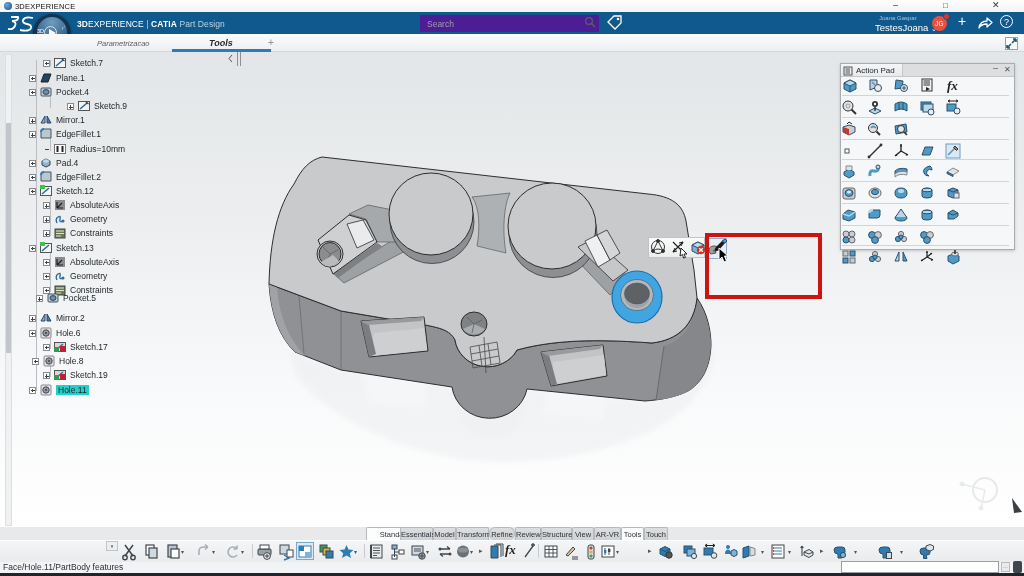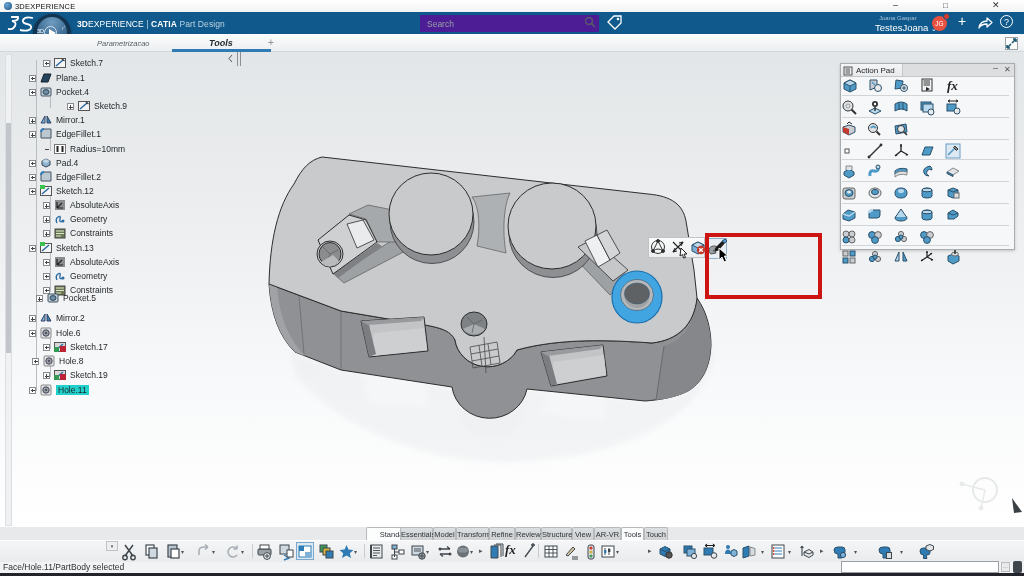--- a/index.html
+++ b/index.html
@@ -570,21 +570,21 @@
       <path d="M12.5 0 V 14 M15.5 0 V 14" stroke="#8a9096" stroke-width="1"></path>
       <path d="M7 3 L4 6.5 L7 10" stroke="#555" stroke-width="1" fill="none"></path>
     </svg>
   </div>
 
   <div id="bottabs">
     <div class="btab on" style="left:366px;width:58px;">Standard</div>
     <div class="btab" style="left:400px;width:33px;">Essentials</div>
     <div class="btab" style="left:433px;width:23px;">Model</div>
     <div class="btab" style="left:456px;width:33px;">Transform</div>
-    <div class="btab" style="left:489px;width:26px;">Refine</div>
+    <div class="btab" style="left:489px;width:26px;border-radius:6px;">Refine</div>
     <div class="btab" style="left:515px;width:26px;">Review</div>
     <div class="btab" style="left:541px;width:31px;">Structure</div>
     <div class="btab" style="left:572px;width:22px;">View</div>
     <div class="btab" style="left:594px;width:27px;">AR-VR</div>
     <div class="btab on" style="left:621px;width:23px;">Tools</div>
     <div class="btab" style="left:644px;width:24px;">Touch</div>
     </div>
   <div id="toolbar">
       <div class="abs" style="left:106px;top:0px;width:12px;height:10px;background:#eceef0;border:1px solid #c0c4c8;font-size:5px;color:#555;text-align:center;line-height:8px;">▾</div>
       <svg class="abs" style="left:121px;top:2px" width="17" height="18" viewBox="0 0 17 18">
@@ -745,20 +745,20 @@
       <svg class="abs" style="left:877px;top:2px" width="17" height="18" viewBox="0 0 17 18">
         <path d="M2 7 Q2 4 6 4 L10 4 Q13 4 13 7 L13 9 Q13 11 10 11 L9 11 L10 15 L6 15 L6 11 Q2 11 2 7 Z" fill="#2e7cb3" stroke="#2b506b"></path>
         <rect x="9.5" y="9.5" width="5" height="6" fill="#d8dcdf" stroke="#3f464c"></rect>
       </svg>
       <div class="abs" style="left:900px;top:7px;font-size:6px;color:#555;">▾</div>
       <svg class="abs" style="left:918px;top:2px" width="17" height="18" viewBox="0 0 17 18">
         <path d="M2 8 Q2 5 5.5 5 L9 5 Q12 5 12 8 L12 9.5 Q12 12 9 12 L8 12 L9 15.5 L5.5 15.5 L5.5 12 Q2 12 2 8 Z" fill="#2e7cb3" stroke="#2b506b"></path>
         <path d="M8 3 L12 1.5 L15.5 3 L15.5 6.5 L12 8 L8 6.5 Z" fill="#e4e7e9" stroke="#3f464c"></path>
       </svg>
     </div>
-  <div id="statusbar"><span>Face/Hole.11/PartBody selected</span></div>
+  <div id="statusbar"><span>Face/Hole.11/PartBody features</span></div>
 
   <div class="abs" style="left:841px;top:561px;width:158px;height:12px;background:#fff;border:1px solid #9aa0a5;"></div>
   <div class="abs" style="left:1001px;top:562px;width:9px;height:10px;background:#e8eaec;border:1px solid #b9bdc1;font-size:5px;color:#555;text-align:center;">…</div>
   <div class="abs" style="left:1013px;top:561px;width:9px;height:12px;background:#3f464c;border-radius:2px;"></div>
   <div id="bottomedge"></div>
 
 </div>
 
 </body></html>

